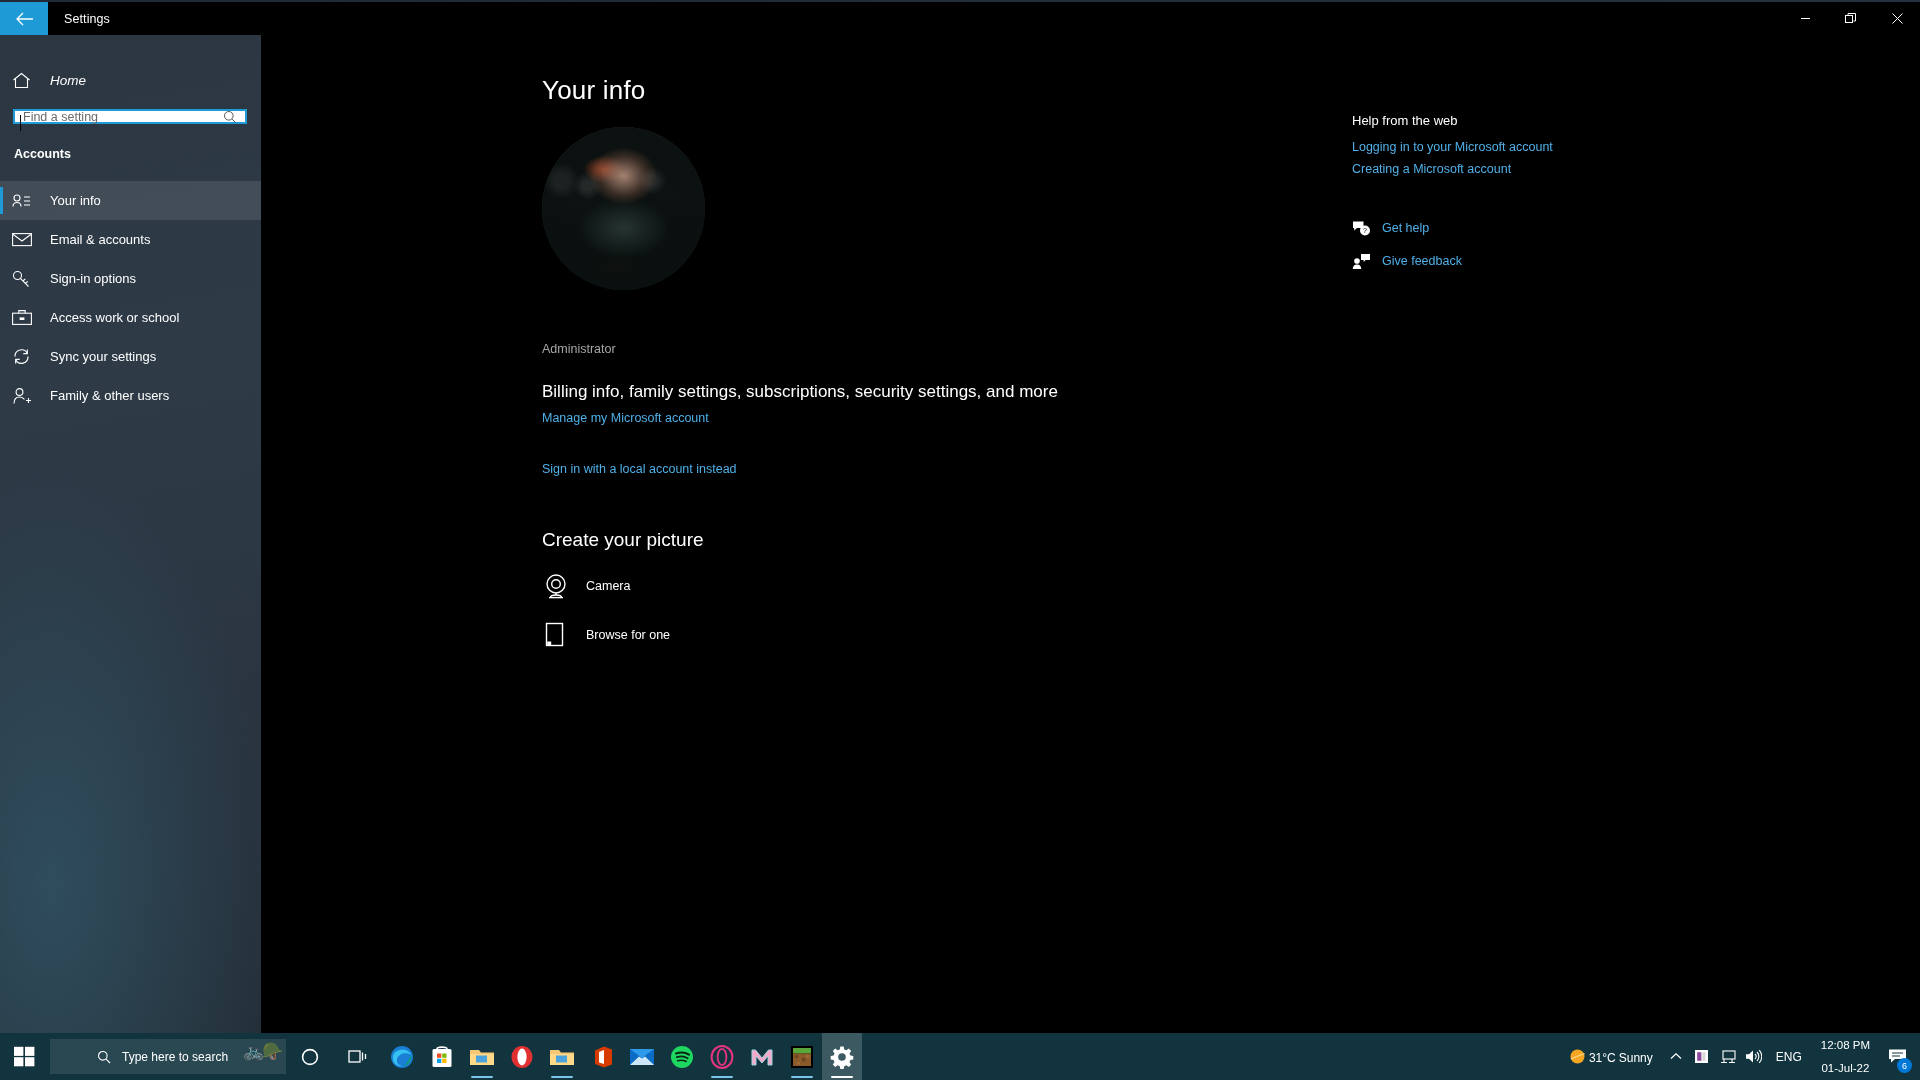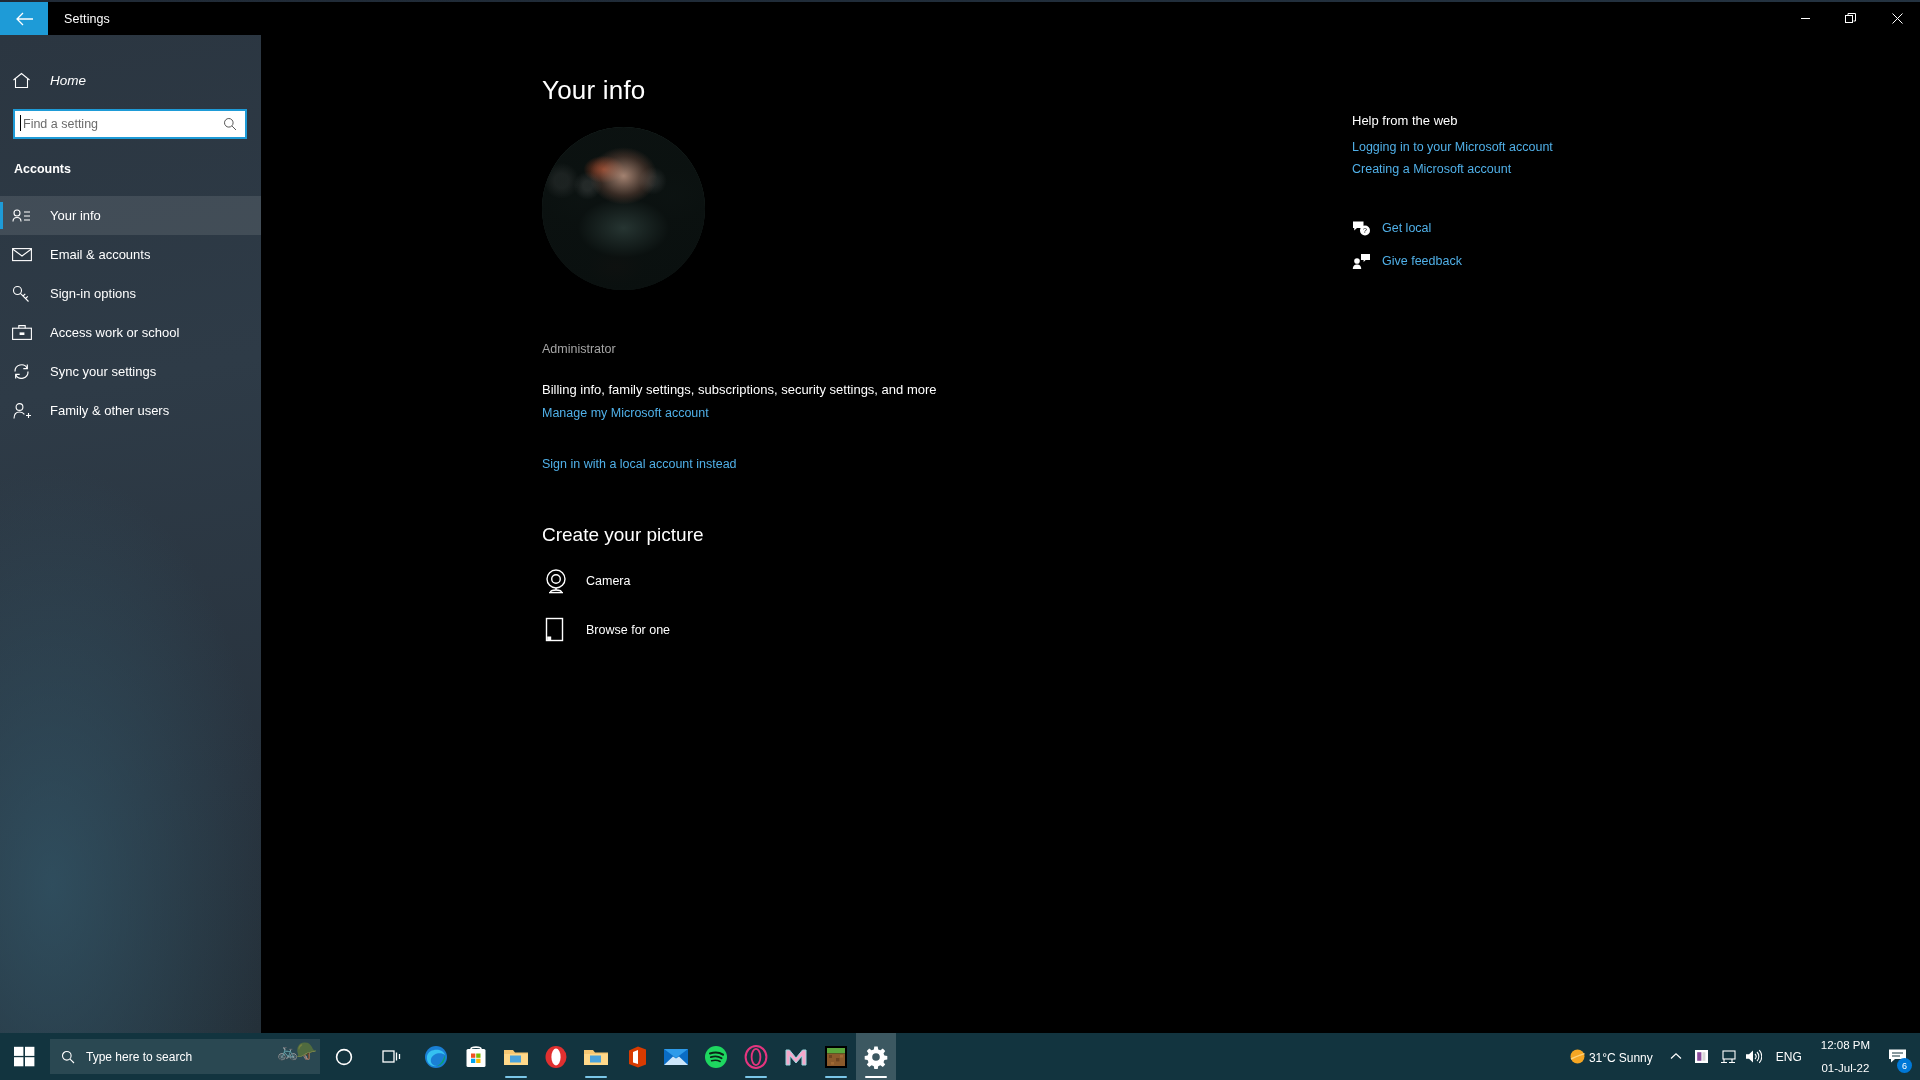--- a/index.html
+++ b/index.html
@@ -69,21 +69,21 @@
   .nav-home {
     display: flex; align-items: center;
     height: 38px; margin-top: 26px; padding-left: 12px;
     color: #fff;
   }
   .nav-home .ico { width: 34px; display:flex; align-items:center; justify-content:flex-start; }
   .nav-home .lbl { font-size: 13.5px; padding-left: 4px; font-style: italic; }
 
   .search-wrap { padding: 10px 14px 0 13px; }
   .search-box {
-    height: 30px; background: #ffffff;
+    height: 15px; background: #ffffff;
     border: 2px solid #1e9bd7;
     display: flex; align-items: center;
     padding: 0 6px 0 6px;
     position: relative;
   }
   .search-box input {
     flex: 1; border: 0; outline: none;
     font-family: "Liberation Sans", sans-serif;
     font-size: 12.5px; color: #333;
     background: transparent;
@@ -157,21 +157,21 @@
   .account-name {
     height: 22px; margin-top: 18px;
     font-size: 15px; color: #e8e8e8;
   }
   .account-role {
     margin-top: 12px;
     font-size: 12.5px; color: #a5a5a5;
   }
   .billing-text {
     margin-top: 26px;
-    font-size: 13px; color: #ffffff;
+    font-size: 17px; color: #ffffff;
   }
   .link {
     color: #50b0e8; font-size: 12.5px;
     text-decoration: none; display: inline-block;
   }
   .manage-link { margin-top: 9px; }
   .local-link { margin-top: 36px; }
 
   .section-title {
     margin-top: 52px;
@@ -214,24 +214,24 @@
     width: 1920px; height: 47px;
     background: #12343f;
     display: flex; align-items: center;
     z-index: 20;
   }
   .start-btn {
     width: 48px; height: 47px;
     display: flex; align-items: center; justify-content: center;
   }
   .tb-search {
-    width: 270px; height: 35px; margin-left: 2px;
+    width: 236px; height: 35px; margin-left: 2px;
     background: rgba(255,255,255,.10);
     display: flex; align-items: center;
-    position: relative; overflow: hidden;
+    position: relative; overflow: hidden; padding-left: 36px;
   }
   .tb-search .s-ico { width: 36px; display:flex; align-items:center; justify-content:center; color:#ffffff; }
   .tb-search .s-txt { font-size: 12px; color: #ffffff; }
   .tb-doodle {
     position: absolute; right: 4px; top: 2px;
     font-size: 17px; letter-spacing: -2px;
   }
   .tb-btn {
     width: 48px; height: 47px;
     display: flex; align-items: center; justify-content: center;
@@ -457,21 +457,21 @@
 
         <div class="support-list">
           <div class="support-row">
             <span class="ico">
               <svg width="19" height="17" viewBox="0 0 19 17">
                 <path d="M1 1.5 H11.5 V8 H5 L2.2 10.4 V8 H1 Z" fill="#fff"></path>
                 <circle cx="13" cy="10.5" r="5" fill="#fff"></circle>
                 <text x="13" y="13.4" font-size="7" fill="#000" text-anchor="middle" font-family="Liberation Sans, sans-serif">?</text>
               </svg>
             </span>
-            <a class="link" href="#">Get local</a>
+            <a class="link" href="#">Get help</a>
           </div>
           <div class="support-row">
             <span class="ico">
               <svg width="19" height="17" viewBox="0 0 19 17">
                 <circle cx="5" cy="8" r="2.8" fill="#fff"></circle>
                 <path d="M0.8 16 C0.8 12.6 2.7 11.4 5 11.4 C7.3 11.4 9.2 12.6 9.2 16 Z" fill="#fff"></path>
                 <path d="M9 1 H18 V7 H13.6 L11.6 9 V7 H9 Z" fill="#fff"></path>
               </svg>
             </span>
             <a class="link" href="#">Give feedback</a>

